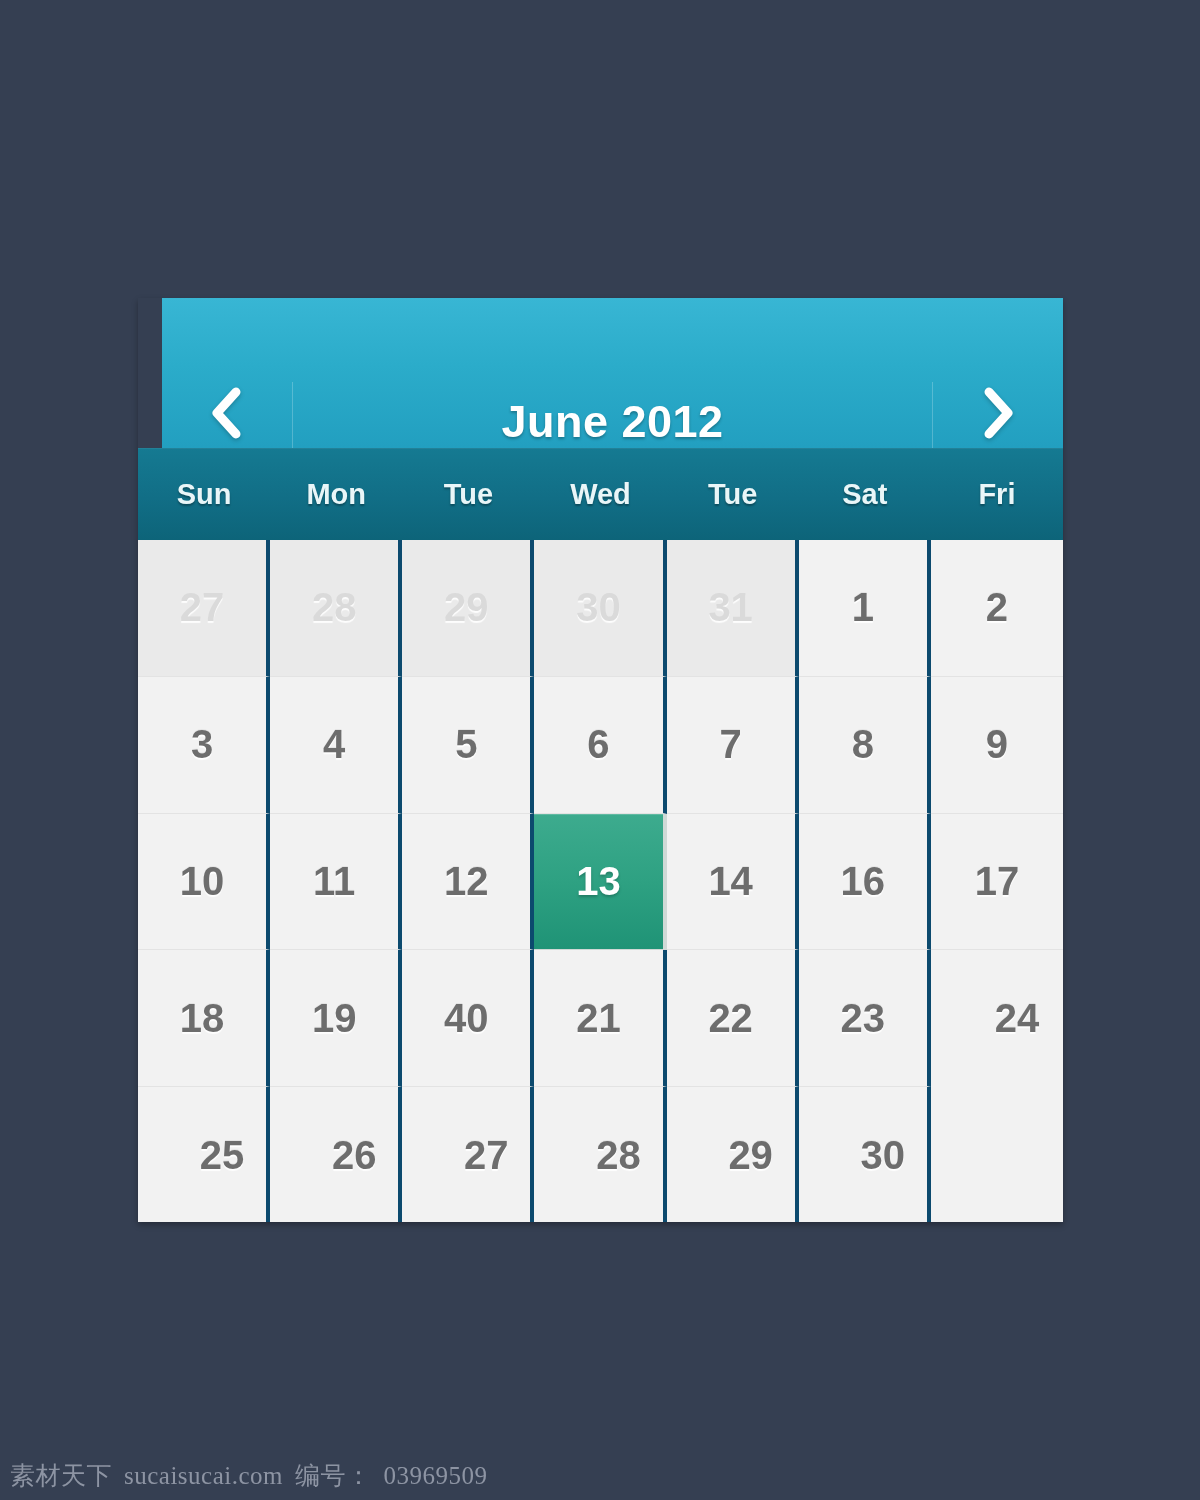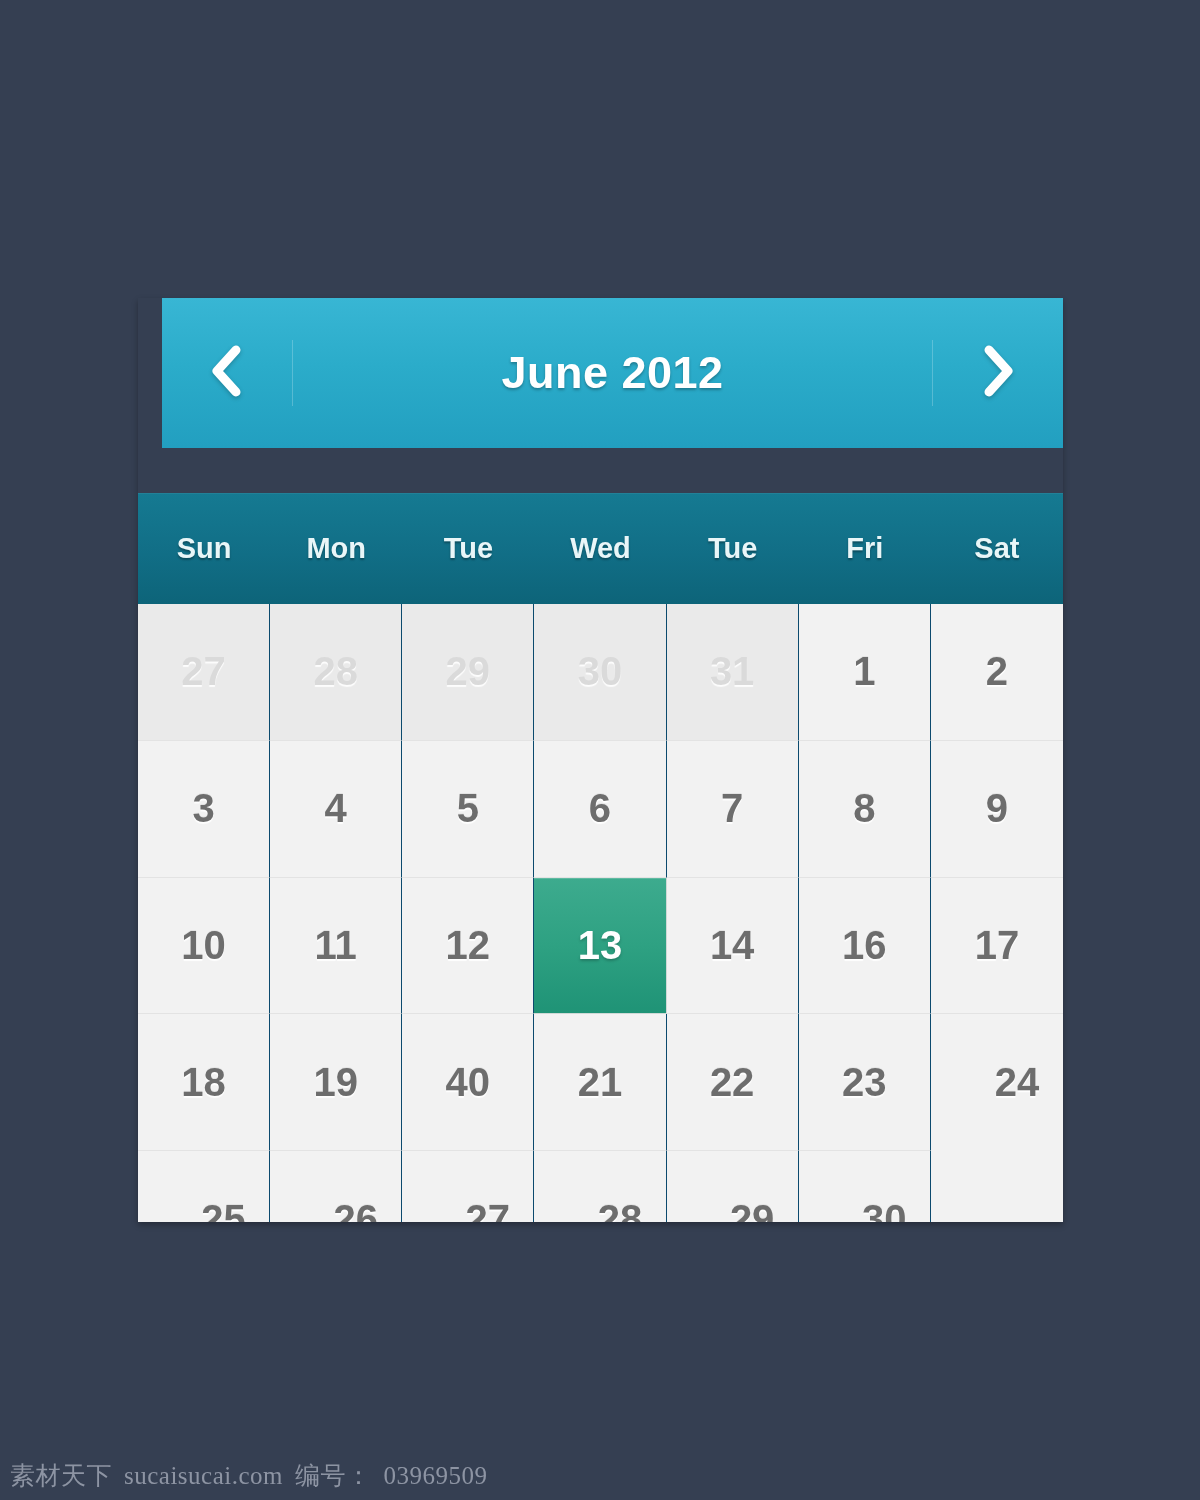--- a/index.html
+++ b/index.html
@@ -25,21 +25,21 @@
     box-shadow: 0 3px 6px rgba(0,0,0,0.30);
     overflow: hidden;
   }
 
   
   .cal-header {
     position: relative;
     height: 150px;
     background: linear-gradient(to bottom, #38b6d4 0%, #2bacca 45%, #229fc0 100%);
     display: flex;
-    align-items: center;
+    align-items: flex-end;
     margin-left: 24px;
   }
   .nav-btn {
     width: 130px;
     display: flex;
     align-items: center;
     justify-content: center;
     cursor: pointer;
     position: relative;
   }
@@ -57,24 +57,23 @@
     font-size: 45px;
     font-weight: bold;
     letter-spacing: 0.5px;
     text-shadow: 0 2px 3px rgba(0,0,0,0.28);
   }
 
   
   .weekdays {
     display: grid;
     grid-template-columns: repeat(7, 1fr);
-    height: 111px;
+    height: 92px;
     background: linear-gradient(to bottom, #157a92 0%, #116e86 55%, #0d6479 100%);
     box-shadow: inset 0 1px 0 rgba(255,255,255,0.06);
-    margin-top: 45px;
   }
   .weekday {
     display: flex;
     align-items: center;
     justify-content: center;
     color: #e9f6f8;
     font-size: 29px;
     font-weight: bold;
     text-shadow: 0 2px 2px rgba(0,0,0,0.30);
   }
@@ -89,21 +88,21 @@
   }
   .day {
     position: relative;
     display: flex;
     align-items: center;
     justify-content: center;
     font-size: 40px;
     font-weight: bold;
     color: #6d6d6d;
     background: #f2f2f2;
-    border-right: 1px solid #0c4a6e;
+    border-right: 4px solid #0c4a6e;
     border-bottom: 1px solid #e3e3e3;
     text-shadow: 0 2px 1px rgba(255,255,255,0.95), 0 -1px 0 rgba(0,0,0,0.06);
     cursor: pointer;
     box-sizing: border-box;
   }
   .day:nth-child(7n) { border-right: none; }
   .days > .day:nth-last-child(-n+7) { border-bottom: none; padding-left: 40px; }
 
   .day.muted {
     background: #eaeaea;
@@ -159,22 +158,22 @@
     </div>
 
   </div>
 
   <div class="weekdays">
     <div class="weekday">Sun</div>
     <div class="weekday">Mon</div>
     <div class="weekday">Tue</div>
     <div class="weekday">Wed</div>
     <div class="weekday">Tue</div>
+    <div class="weekday">Sat</div>
     <div class="weekday">Fri</div>
-    <div class="weekday">Sat</div>
   </div>
 
   <div class="days" id="day-grid">
       <div class="day muted">27</div>
       <div class="day muted">28</div>
       <div class="day muted">29</div>
       <div class="day muted">30</div>
       <div class="day muted">31</div>
       <div class="day">1</div>
       <div class="day">2</div>

